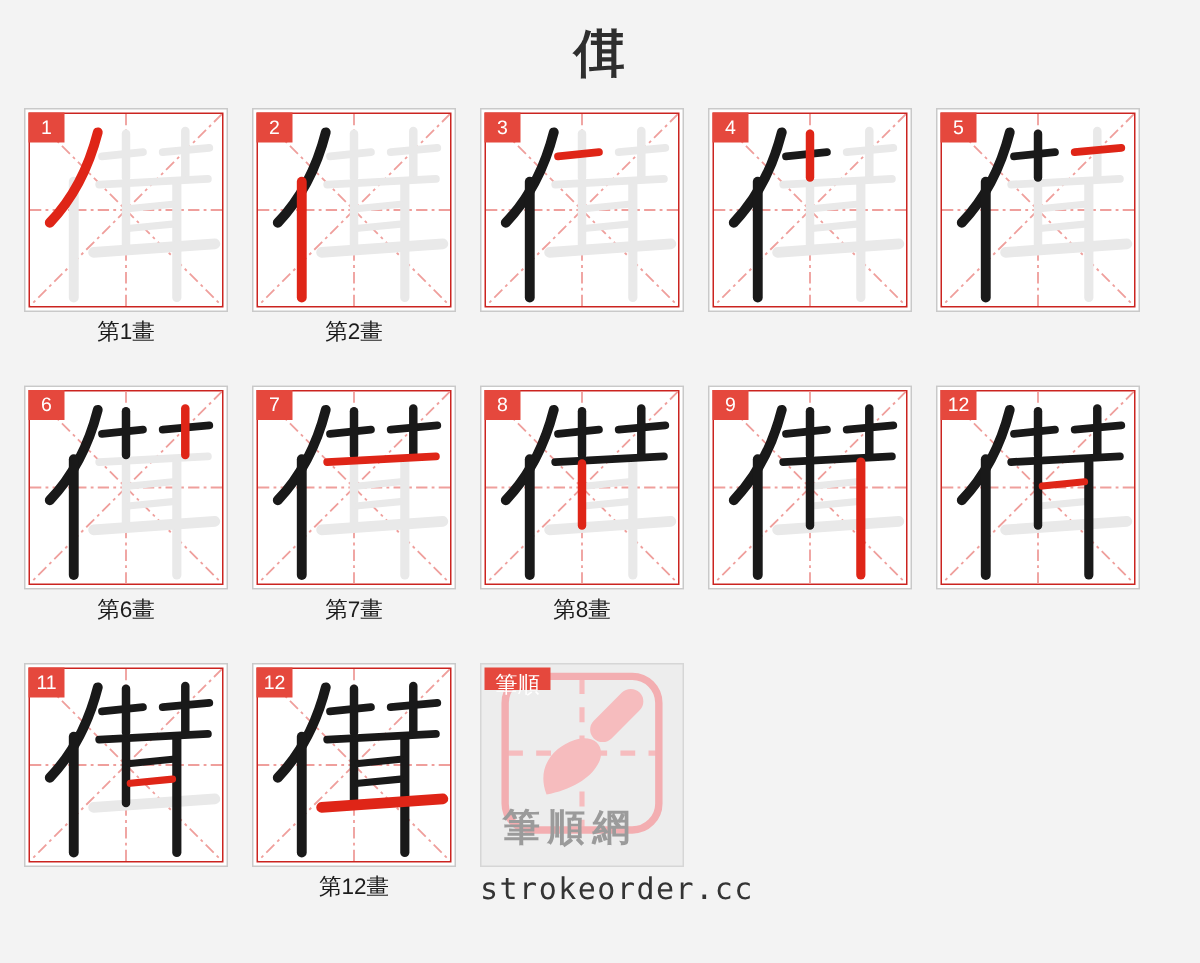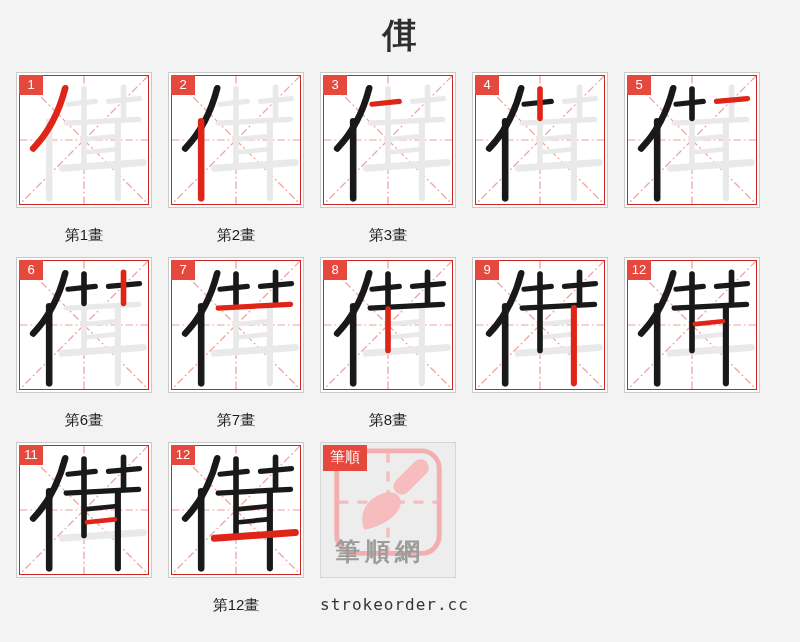--- a/index.html
+++ b/index.html
@@ -38,35 +38,35 @@
   .ghost   { stroke:var(--stroke-ghost,#e9e9e9); }
   .ink     { stroke:var(--stroke-ink,#191919); }
   .current { stroke:var(--stroke-current,#df2517); }
   .badge {
     position:absolute; top:2px; left:2px; z-index:2;
     min-width:24px; height:20px; padding:0 4px;
     background:var(--badge-bg,#e5483d); color:#fff;
     font-size:13px; line-height:20px; text-align:center;
   }
   .cap {
-    margin-top:17px; height:20px; line-height:20px;
+    margin-top:4px; height:20px; line-height:20px;
     text-align:center; font-size:15px; color:#1c1c1c;
   }
   
   .logo-box { background:#ededed; border-color:#d6d6d6; }
-  .logo-badge { height:26px; line-height:23px; font-size:15px; padding:0 7px; }
+  .logo-badge { height:15px; line-height:23px; font-size:15px; padding:0 7px; }
   .logo-svg { position:absolute; inset:0; width:134px; height:134px; }
   .logo-name {
     position:absolute; left:0; right:16px; bottom:9px; z-index:1;
     text-align:center; font-size:25px; font-weight:700;
     color:var(--logo-text,#9b9b9b); letter-spacing:5px;
   }
   .url {
     font-family:"DejaVu Sans Mono", monospace;
-    font-size:16px; color:#343434; letter-spacing:1px;
+    font-size:20px; color:#343434; letter-spacing:1px;
   }
 </style>
 </head>
 <body style="--page-bg: #f3f3f3; --cell-border: #cb2420; --grid-line: #ef9f9c; --badge-bg: #e5483d; --stroke-ink: #191919; --stroke-current: #df2517; --stroke-ghost: #e9e9e9; --logo-pink: #f6bcbe; --logo-text: #9b9b9b;">
 
 <header>
   <h1>
     <span>傇</span>
   </h1>
 </header>
@@ -139,21 +139,20 @@
           <path d="M68,51 L68,95" stroke-width="6" class="stroke ghost"></path>
           <path d="M104,50 L104,130" stroke-width="6.5" class="stroke ghost"></path>
           <path d="M71,67 L101,64" stroke-width="5" class="stroke ghost"></path>
           <path d="M71,81 L101,78" stroke-width="5" class="stroke ghost"></path>
           <path d="M45,98 L131,92" stroke-width="7.5" class="stroke ghost"></path>
           <path d="M48,13 Q38,52 14,77" stroke-width="7" class="stroke ink"></path>
           <path d="M31,48 L31,130" stroke-width="7" class="stroke ink"></path>
           <path d="M51,30 L80,27" stroke-width="5.5" class="stroke current"></path>
         </svg>
     </div>
-    <figcaption class="cap">第3畫</figcaption>
   </figure>
     <figure class="cell">
     <div class="box">
       <div class="frame"></div>
       <span class="badge">4</span>
       <svg class="strokes" viewBox="0 0 136 136">
           <line x1="0" y1="68" x2="136" y2="68" class="guide"></line>
           <line x1="68" y1="0" x2="68" y2="136" class="guide"></line>
           <line x1="0" y1="0" x2="136" y2="136" class="guide"></line>
           <line x1="136" y1="0" x2="0" y2="136" class="guide"></line>

